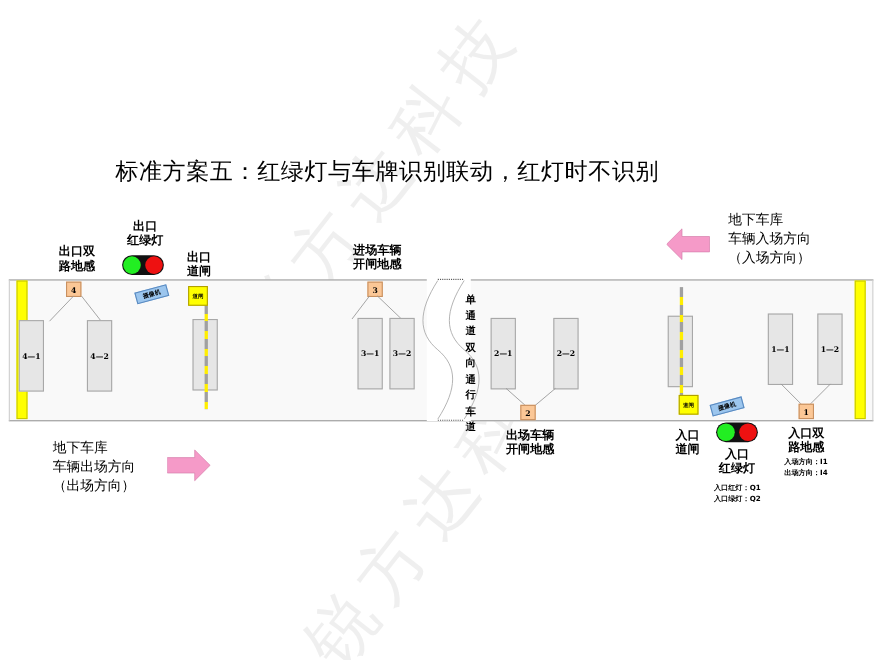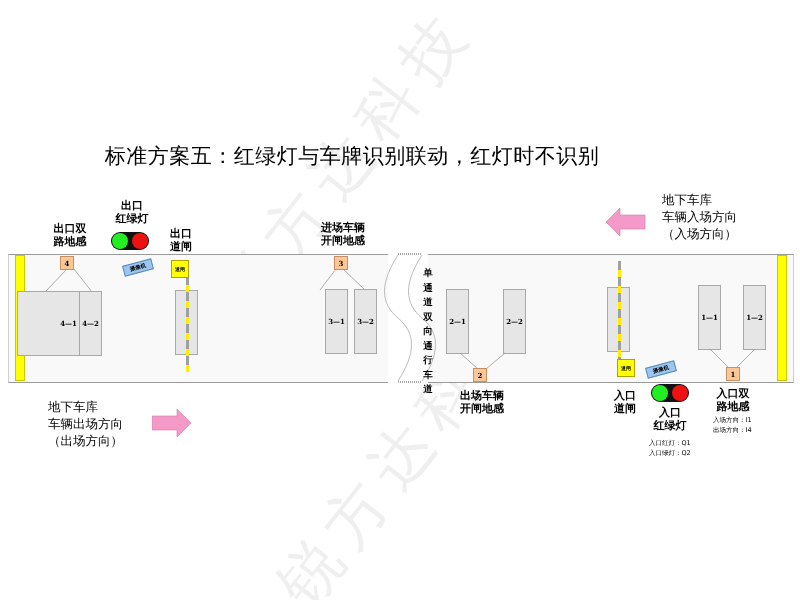--- a/index.html
+++ b/index.html
@@ -3,21 +3,21 @@
 <meta charset="utf-8">
 <style>
   html, body { margin:0; padding:0; }
   body { width:800px; height:600px; position:relative; background:#ffffff; overflow:hidden;
          font-family:"DejaVu Sans","Liberation Sans",sans-serif; color:#000; }
   .abs { position:absolute; }
   .title { left:0; width:704px; top:142px; text-align:center; font-size:21px;
            font-family:"DejaVu Serif","Liberation Serif",serif; letter-spacing:0.5px; }
   .label { font-size:11px; font-weight:bold; text-align:center; line-height:13px; white-space:nowrap; }
   .label-lg { font-size:12.5px; font-weight:normal; text-align:left; line-height:17px; white-space:nowrap; }
-  .tiny { font-size:6.5px; font-weight:normal; line-height:10px; white-space:nowrap; }
+  .tiny { font-size:6.5px; font-weight:bold; line-height:10px; white-space:nowrap; }
   .road { left:8px; top:254px; width:784px; height:127px; background:#f9f9f9;
           border-top:1px solid #9a9a9a; border-bottom:1px solid #9a9a9a; border-left:1px solid #cfcfcf; border-right:1px solid #cfcfcf; }
   .stripe { width:8px; background:#ffff00; border:1px solid #c8c800; }
   .coil { width:21px; height:63px; background:#e6e6e6; border:1px solid #a8a8a8;
           display:flex; align-items:center; justify-content:center;
           font-size:7px; font-weight:bold; font-family:"DejaVu Serif",serif; }
   .sensor { width:12px; height:12px; background:#fbc796; border:1px solid #c89060;
             display:flex; align-items:center; justify-content:center; font-size:7px; font-weight:bold;
             font-family:"DejaVu Serif",serif; }
   .light { width:38px; height:18px; background:#111; border-radius:10px; display:flex;
@@ -64,21 +64,21 @@
 
 <div class="abs label" style="left:46px; top:222px; width:48px;">
   <div>出口双</div>
   <div>路地感</div>
 </div>
 <div class="abs sensor" style="left:60px; top:256px;">4</div>
 <svg class="abs" style="left:40px; top:268px;" width="60" height="26">
   <line x1="27" y1="1" x2="5" y2="24" stroke="#999" stroke-width="0.8"></line>
   <line x1="34" y1="1" x2="52" y2="24" stroke="#999" stroke-width="0.8"></line>
 </svg>
-<div class="abs coil" style="left:17px; top:291px;padding-left:40px;">4—1</div>
+<div class="abs coil" style="left:17px; top:291px;">4—1</div>
 <div class="abs coil" style="left:79px; top:291px;">4—2</div>
 
 <div class="abs label" style="left:108px; top:199px; width:48px;">
   <div>出口</div>
   <div>红绿灯</div>
 </div>
 <div class="abs light" style="left:111px; top:232px;">
   <div class="lamp" style="background:#22ee22;"></div>
   <div class="lamp" style="background:#ee1111;"></div>
 </div>

